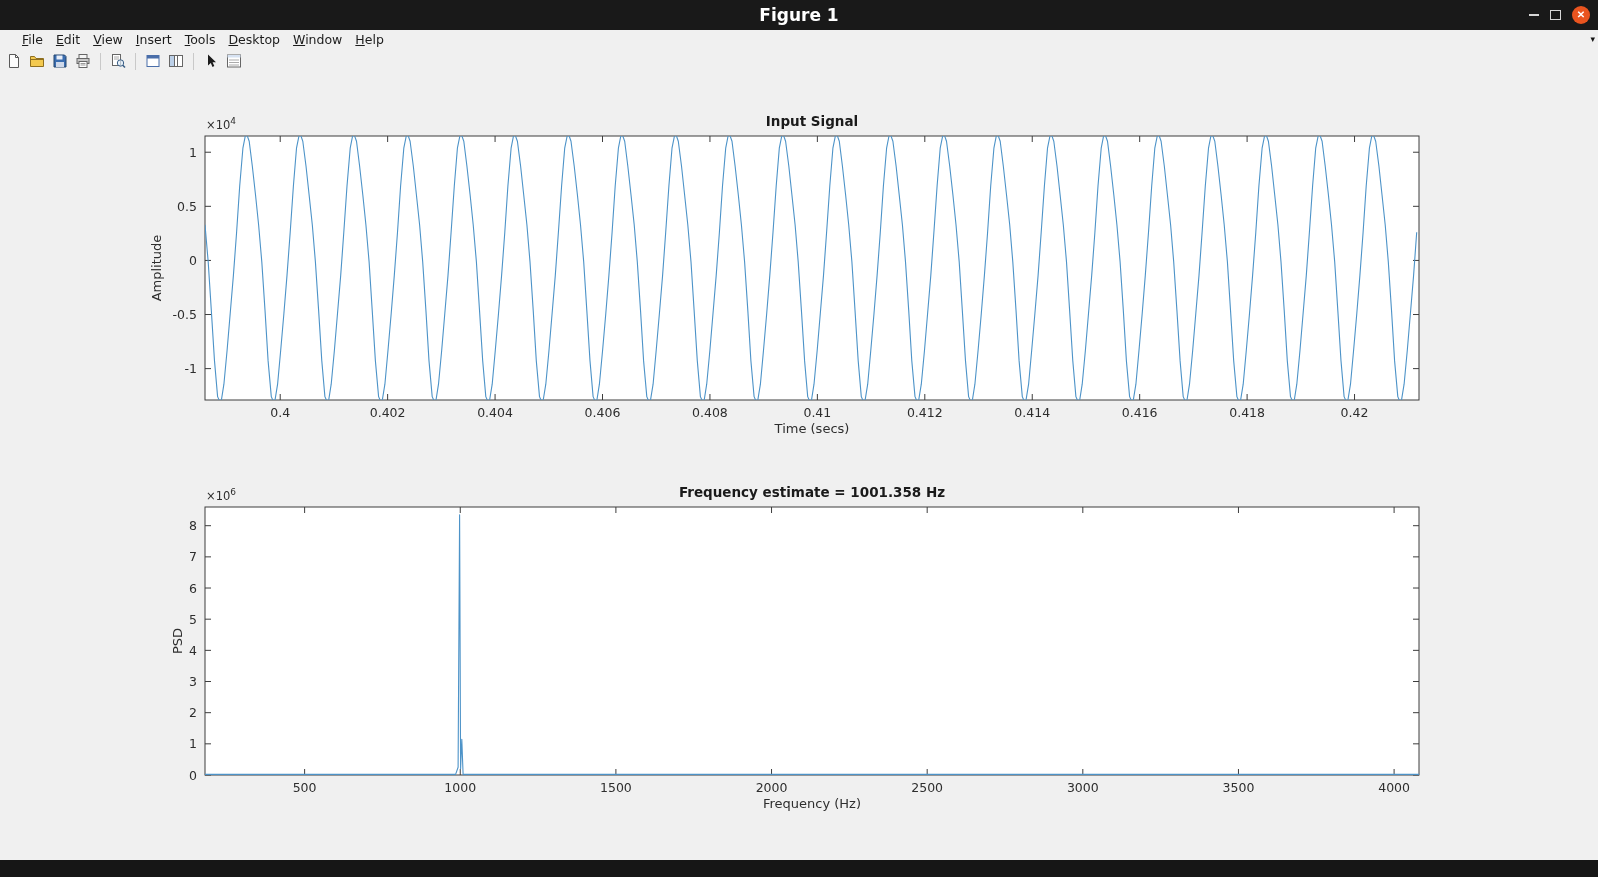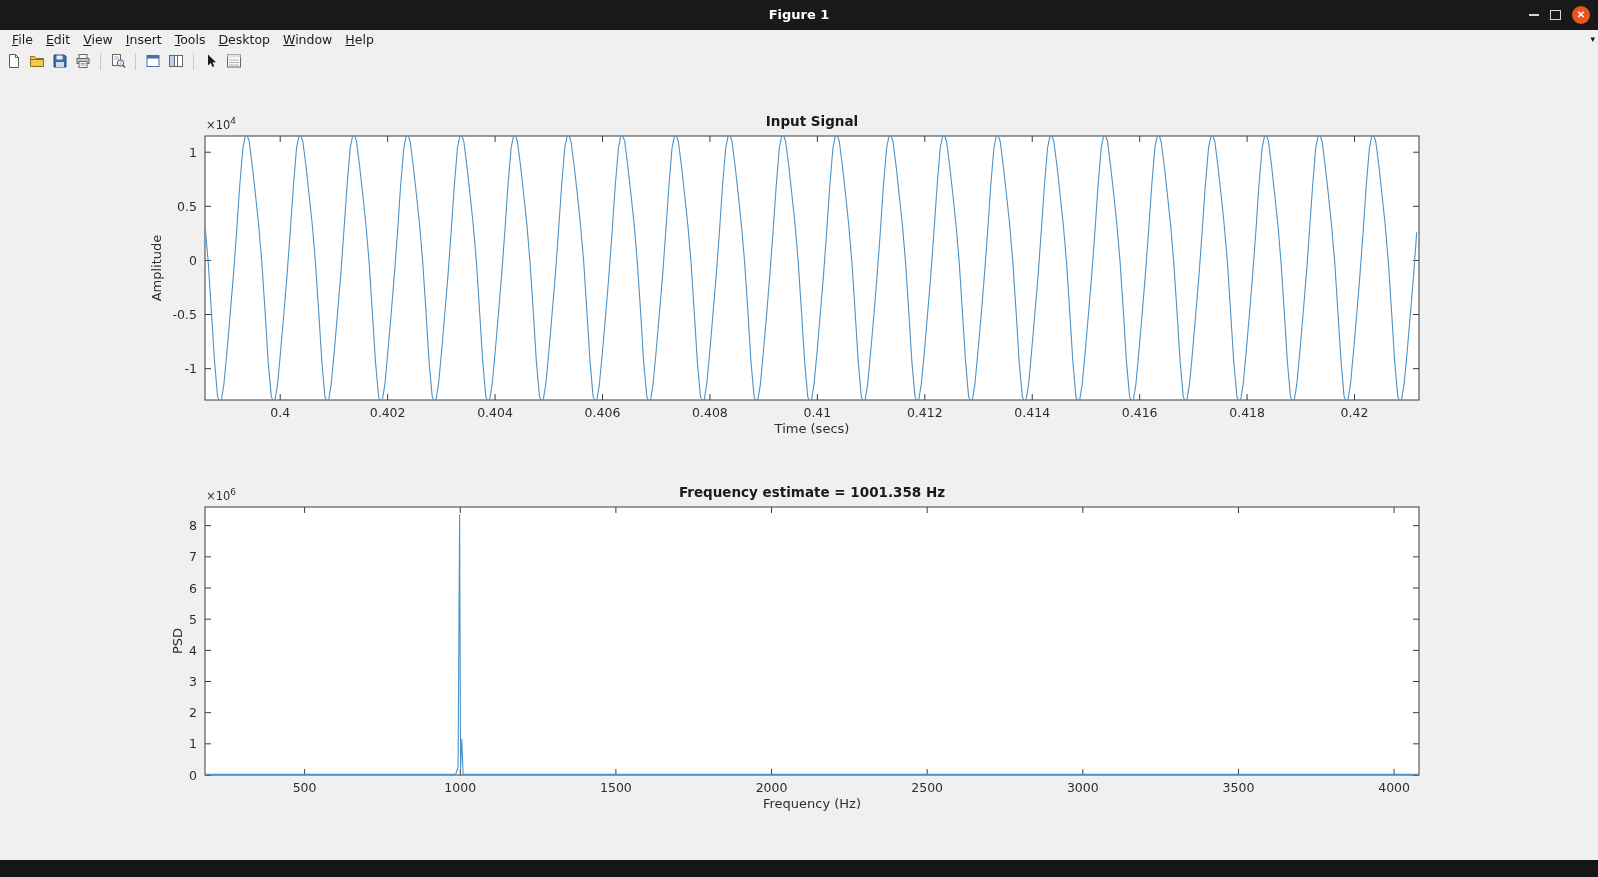--- a/index.html
+++ b/index.html
@@ -8,38 +8,38 @@
     background:#f0f0f0;
     font-family:"DejaVu Sans","Liberation Sans",sans-serif;
     -webkit-font-smoothing:antialiased;
   }
   .window{position:relative;width:1598px;height:877px;background:#f0f0f0;}
 
   
   .titlebar{position:absolute;top:0;left:0;right:0;height:30px;background:#191919;}
   .titlebar-title{
     position:absolute;left:0;right:0;top:0;height:30px;line-height:30px;
-    text-align:center;color:#ffffff;font-size:13px;font-weight:bold;
+    text-align:center;color:#ffffff;font-size:17px;font-weight:bold;
   }
   .titlebar-controls{
     position:absolute;right:8px;top:0;height:30px;
     display:flex;align-items:center;gap:11px;
   }
   .tb-ctl{background:transparent;border:none;padding:0;margin:0;cursor:default;
     display:flex;align-items:center;justify-content:center;}
   .min-glyph{display:block;width:10px;height:2px;background:#d6d6d6;}
   .restore-glyph{display:block;width:9px;height:8px;border:1px solid #d6d6d6;background:transparent;}
   .close-circle{
     width:18px;height:18px;border-radius:50%;background:#e9541f;
     color:#ffffff;font-size:10px;line-height:18px;text-align:center;font-weight:bold;
   }
 
   
   .menubar{
-    position:absolute;top:30px;left:4px;right:0;height:19px;background:#f0f0f0;
+    position:absolute;top:30px;left:14px;right:0;height:19px;background:#f0f0f0;
     display:flex;align-items:center;padding-left:8px;
   }
   .menu-item{
     font-size:12.5px;color:#1c1c1c;margin-right:13px;cursor:default;white-space:nowrap;
   }
   .menu-overflow{
     position:absolute;right:3px;top:3px;font-size:9px;color:#111;line-height:12px;
   }
 
   

